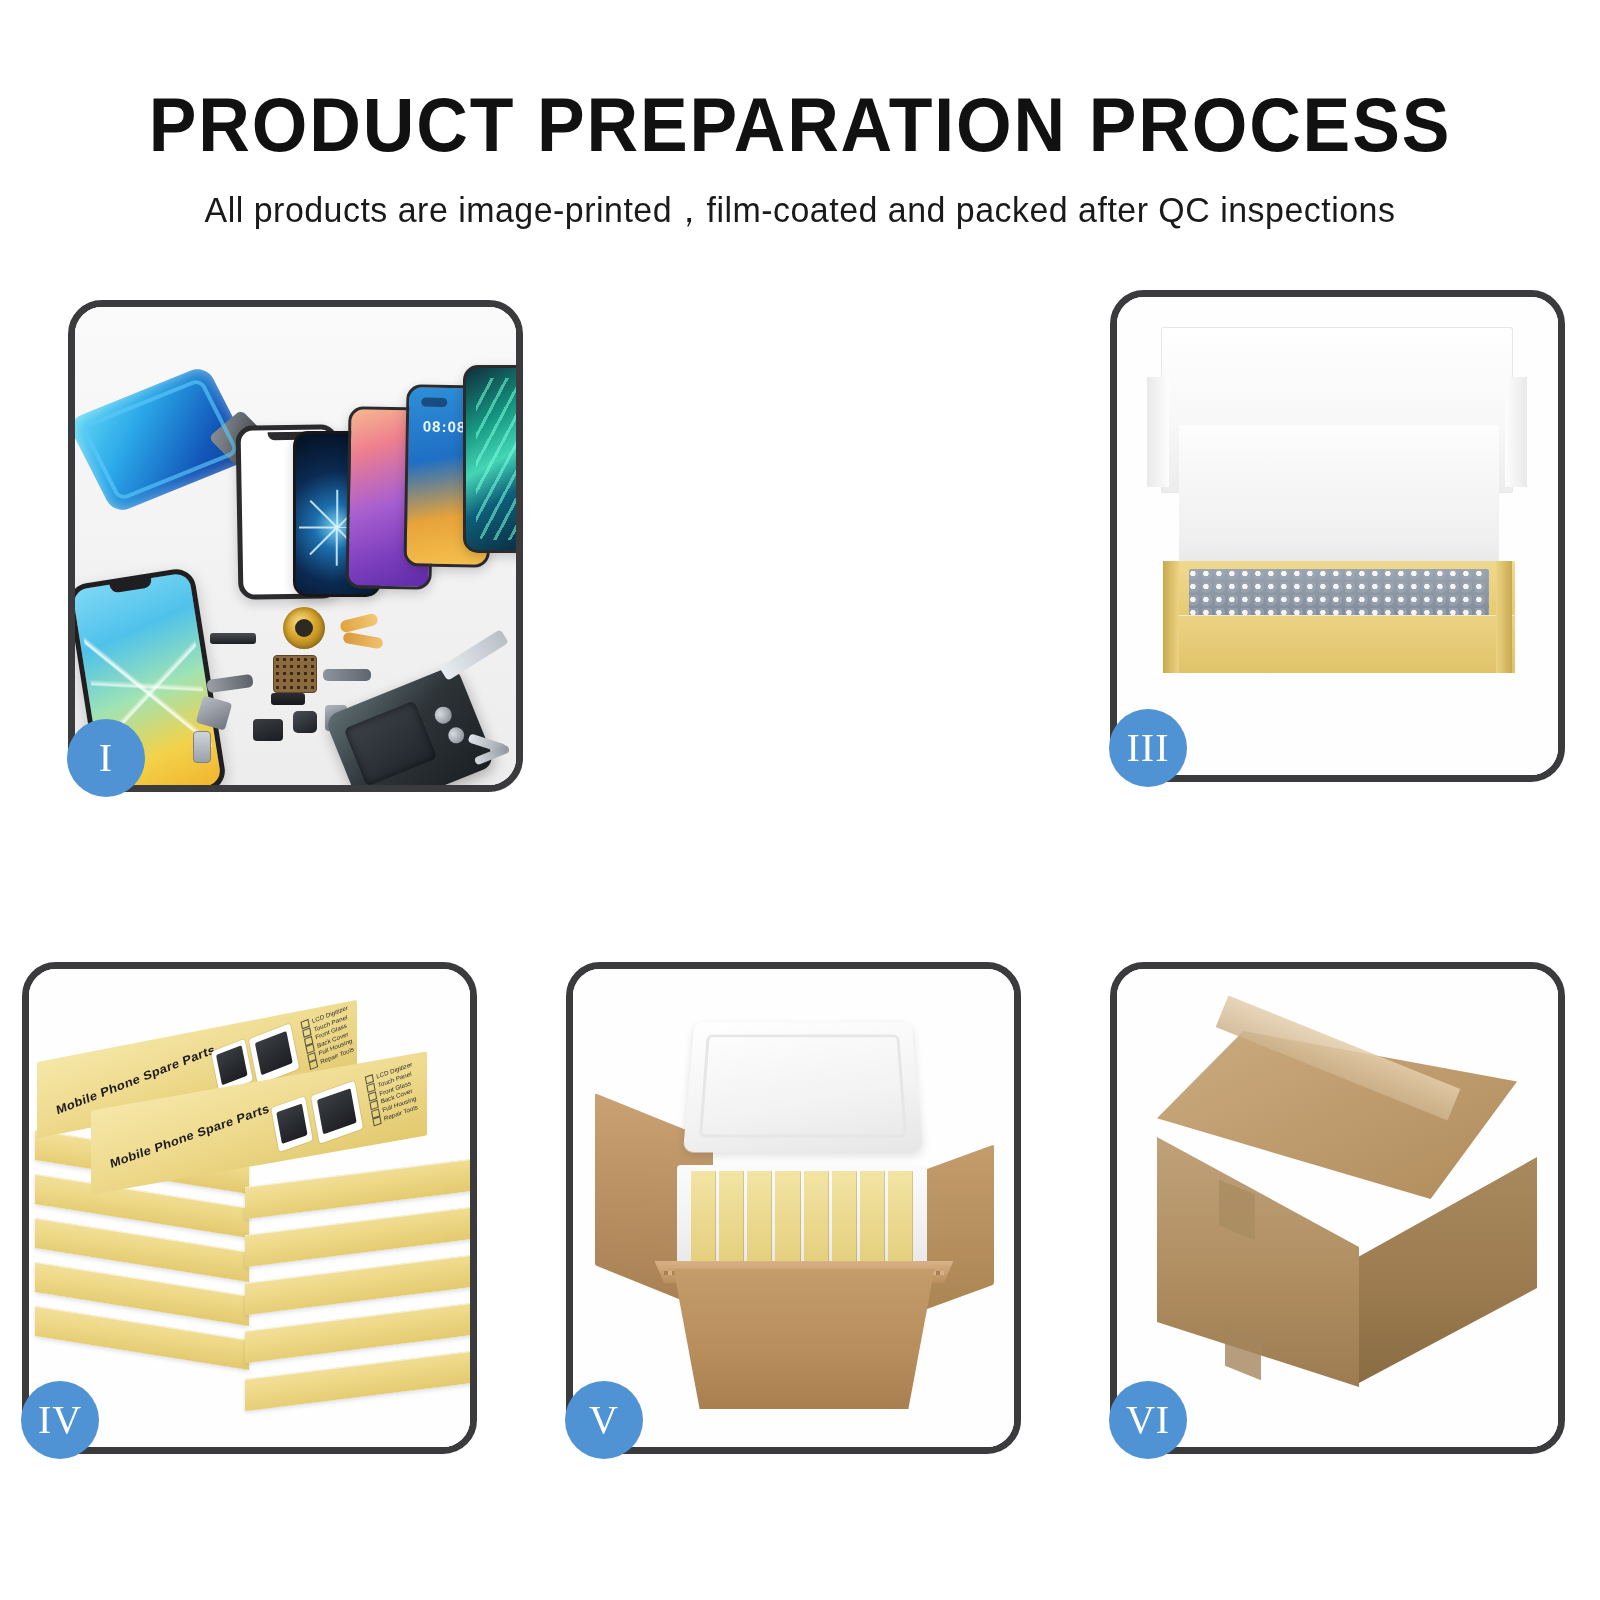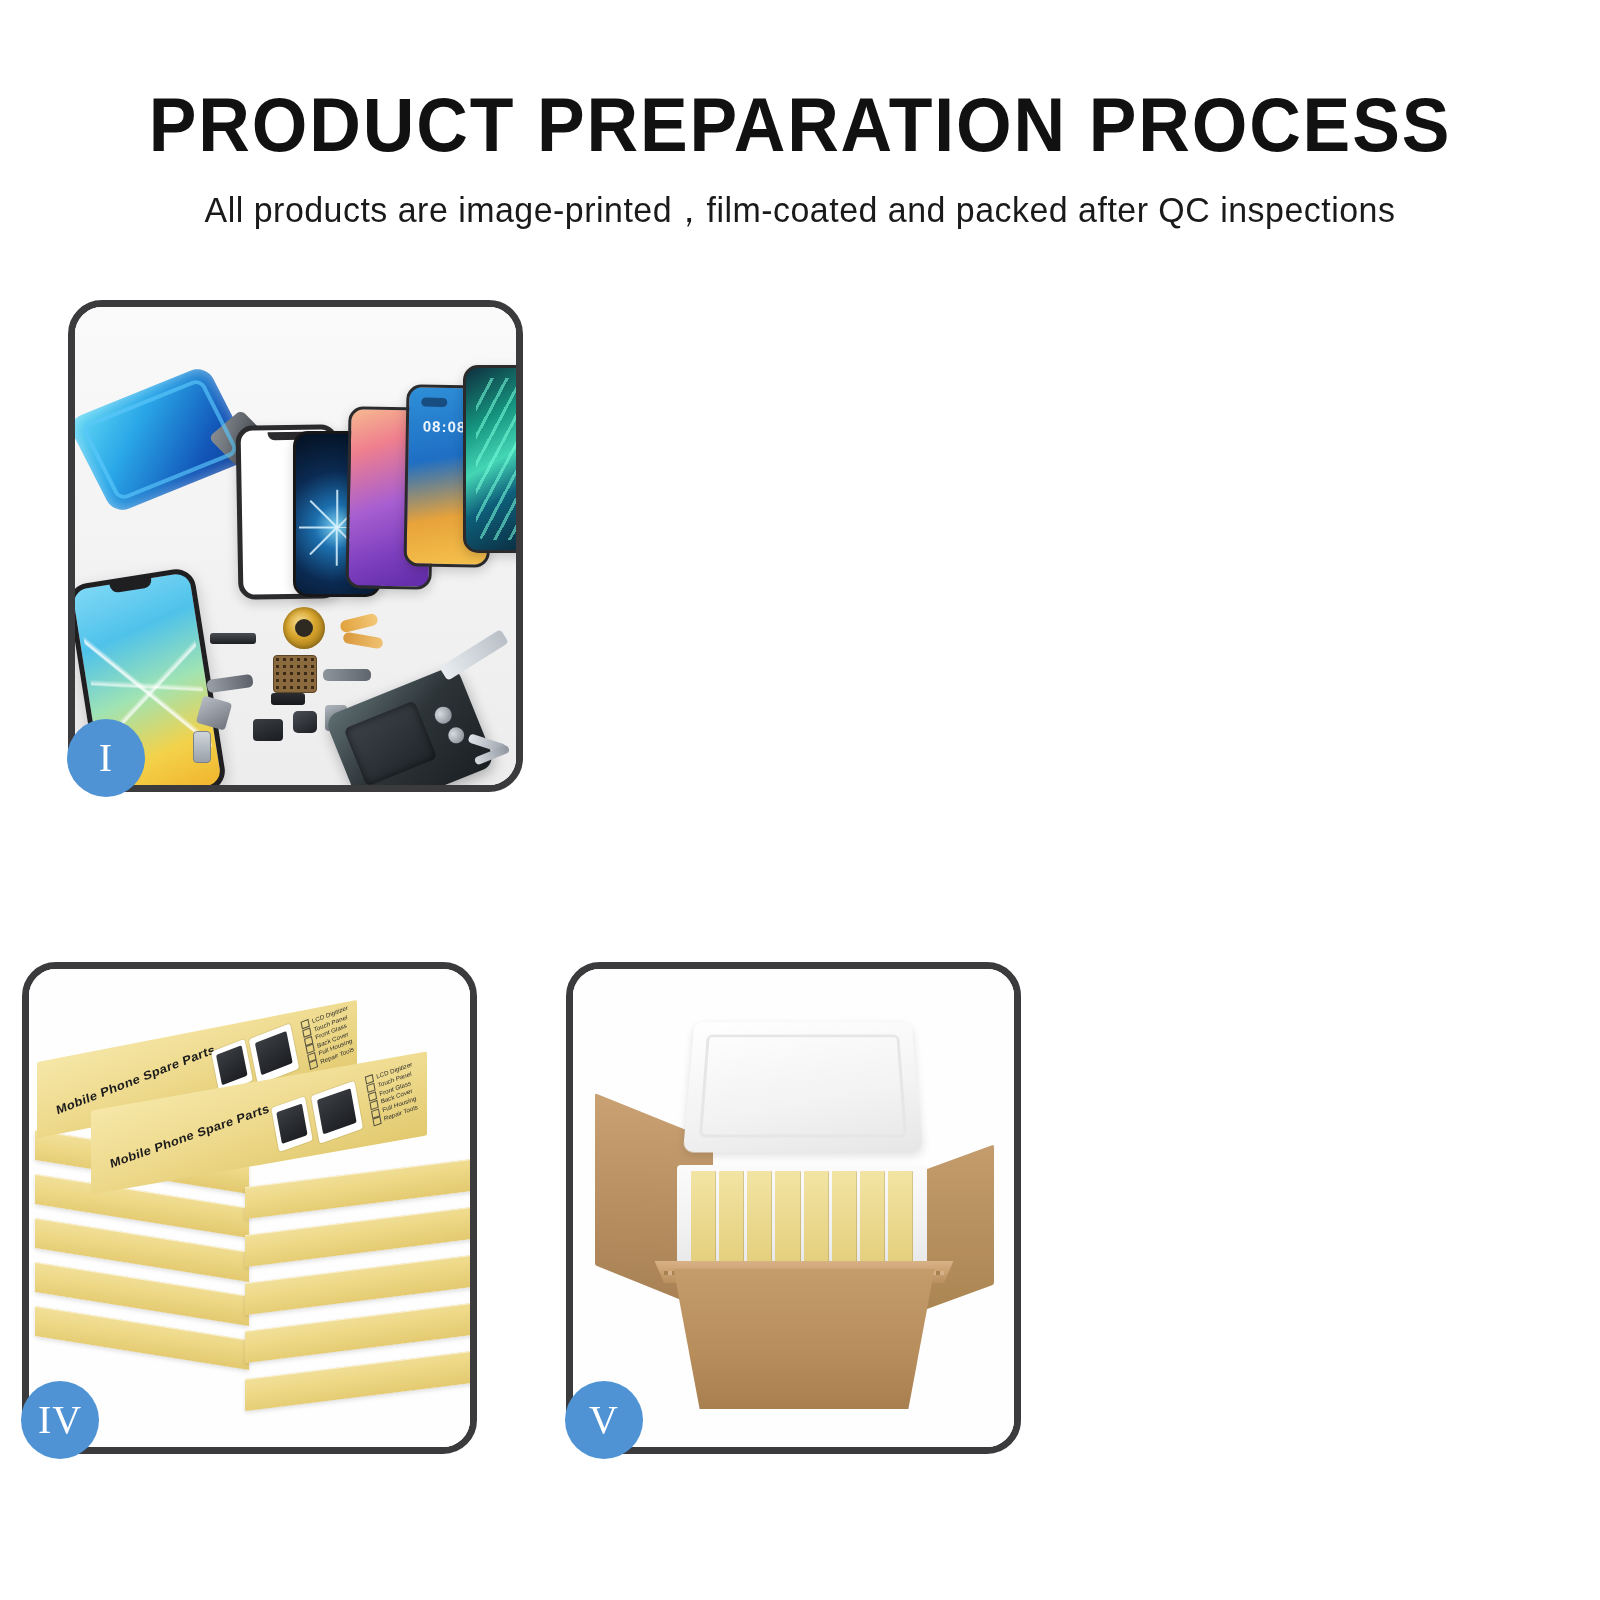--- a/index.html
+++ b/index.html
@@ -485,20 +485,33 @@
         <span class="lens2"></span>
       </div>
       <div class="tool"></div>
       <div class="tweez"></div>
       <div class="tweez2"></div>
     </div>
     <div class="badge">I</div>
   </div>
 
 
+  <div class="panel p3">
+    <div class="panel-inner">
+      <div style="position:absolute;inset:0;background:#fefefe"></div>
+      <div class="p3lid"></div>
+      <div class="p3foam"></div>
+      <div class="p3tray"></div>
+      <div class="p3wrap"></div>
+      <div class="p3tray-front"></div>
+      <div class="p3edge-l"></div>
+      <div class="p3edge-r"></div>
+    </div>
+    <div class="badge">III</div>
+  </div>
 
   <div class="panel p4">
     <div class="panel-inner">
       <div style="position:absolute;inset:0;background:#fefefe"></div>
       <div class="stack">
 
         <div class="gbox" style="left:6px;top:178px;width:214px;height:30px;transform:skewY(9deg);"></div>
         <div class="gbox" style="left:6px;top:222px;width:214px;height:30px;transform:skewY(9deg);"></div>
         <div class="gbox" style="left:6px;top:266px;width:214px;height:30px;transform:skewY(9deg);"></div>
         <div class="gbox" style="left:6px;top:310px;width:214px;height:30px;transform:skewY(9deg);"></div>
@@ -568,14 +581,27 @@
         <span class="ib"></span>
         <span class="ib"></span>
         <span class="ib"></span>
       </div>
       <div class="c-rim"></div>
       <div class="c-body"></div>
     </div>
     <div class="badge">V</div>
   </div>
 
+  <div class="panel p6">
+    <div class="panel-inner">
+      <div style="position:absolute;inset:0;background:#fefefe"></div>
+      <div class="k-shadow"></div>
+      <div class="k-top"></div>
+      <div class="k-tape"></div>
+      <div class="k-front"></div>
+      <div class="k-side"></div>
+      <div class="k-tab1"></div>
+      <div class="k-tab2"></div>
+    </div>
+    <div class="badge">VI</div>
+  </div>
 
 </div>
 
 </body></html>

